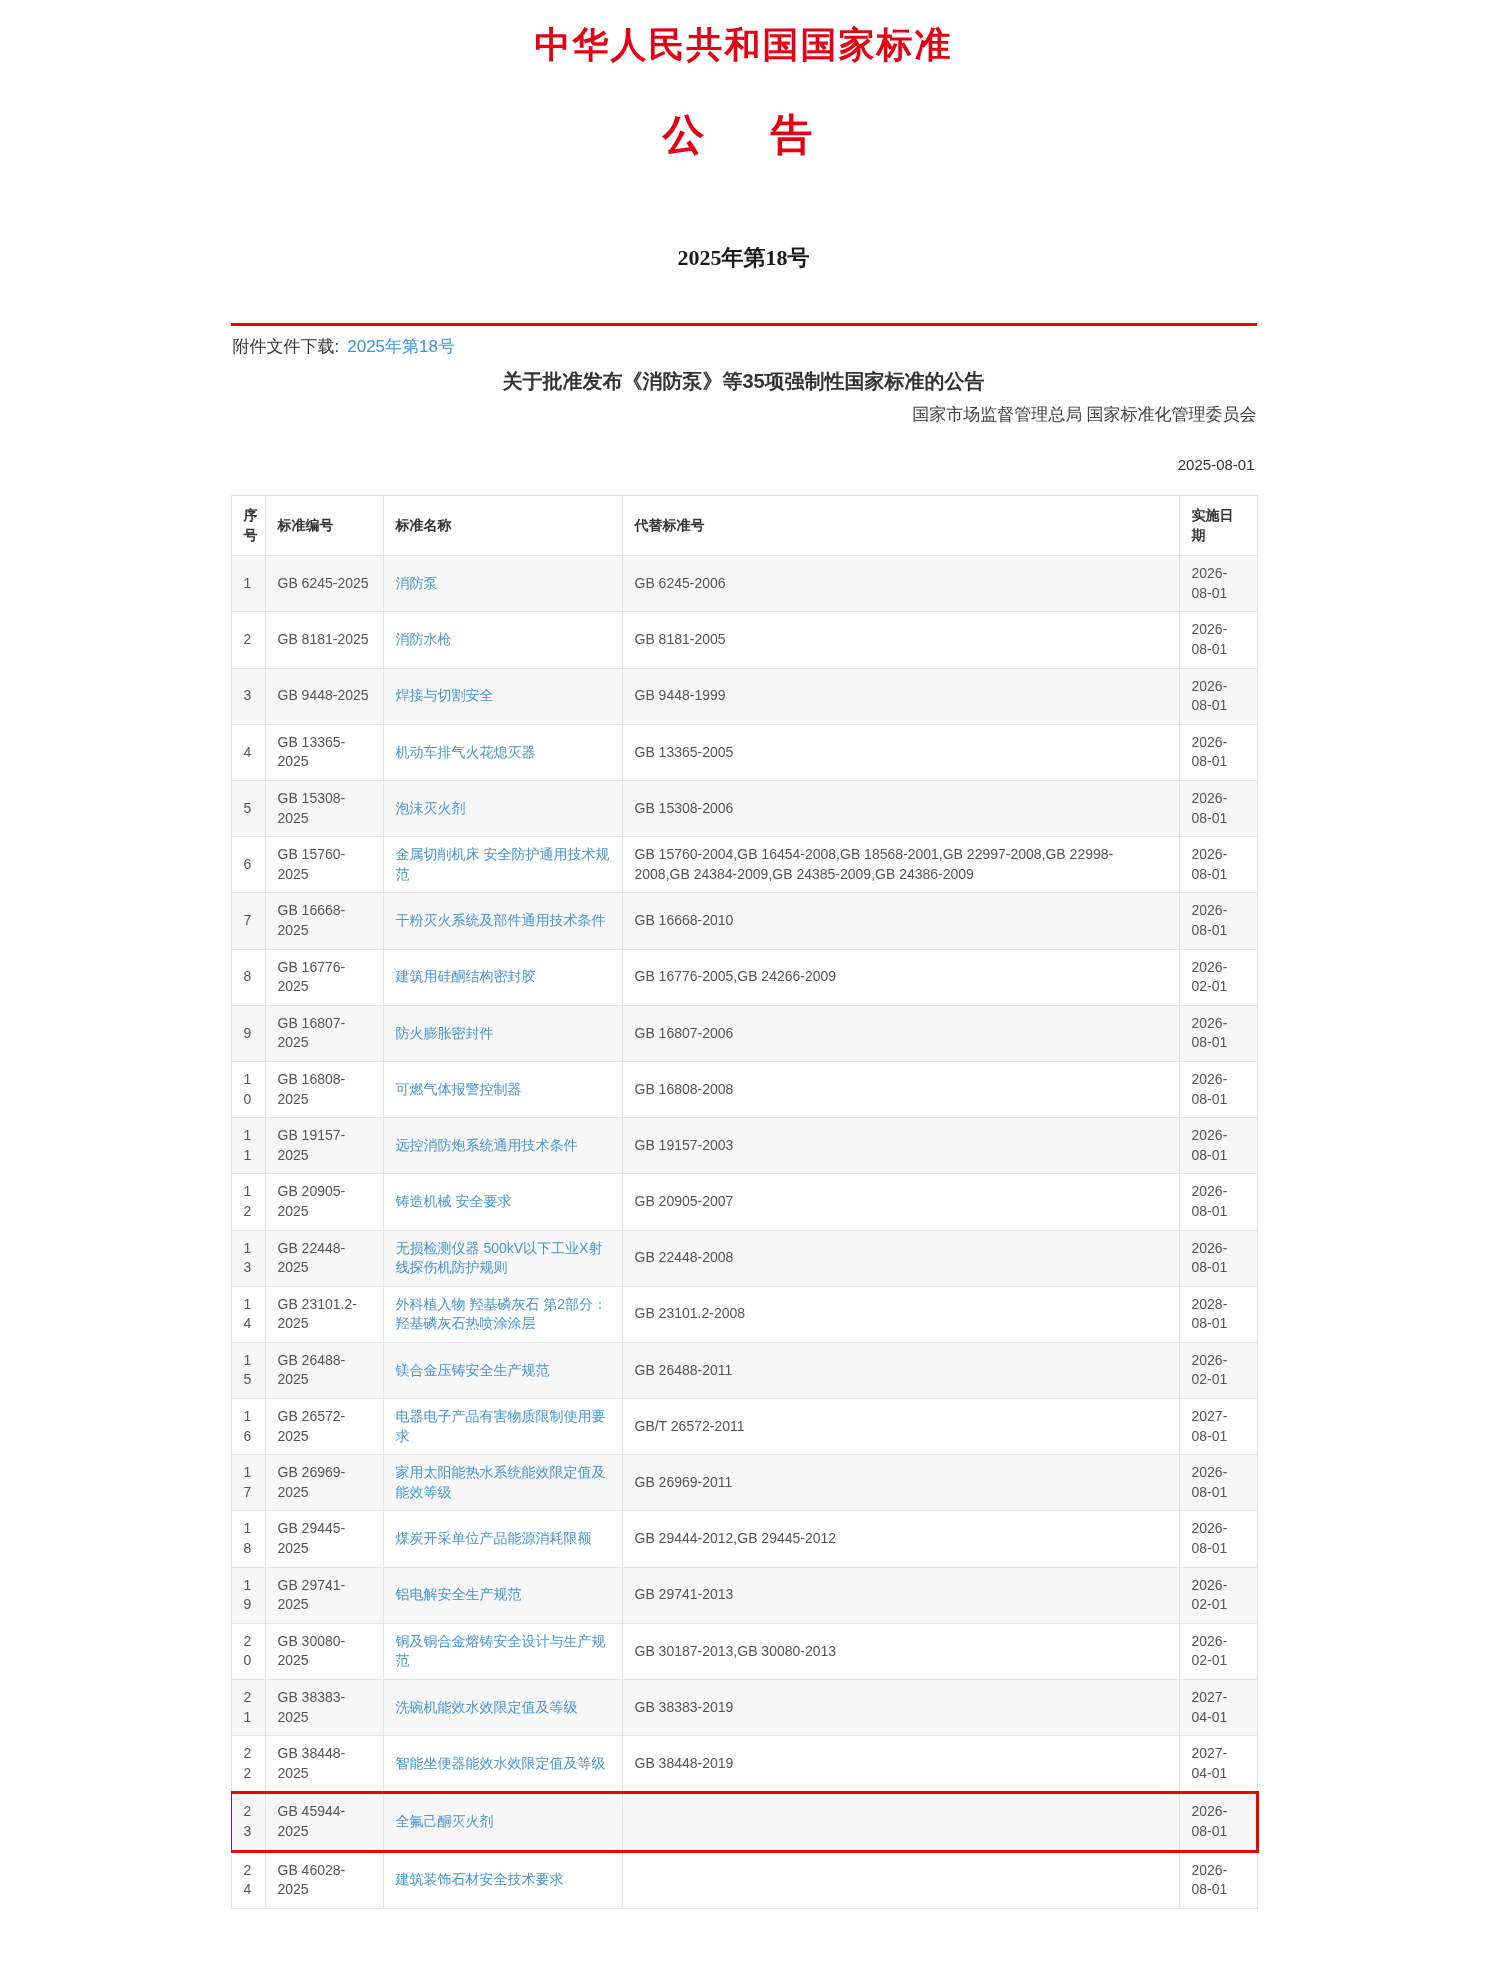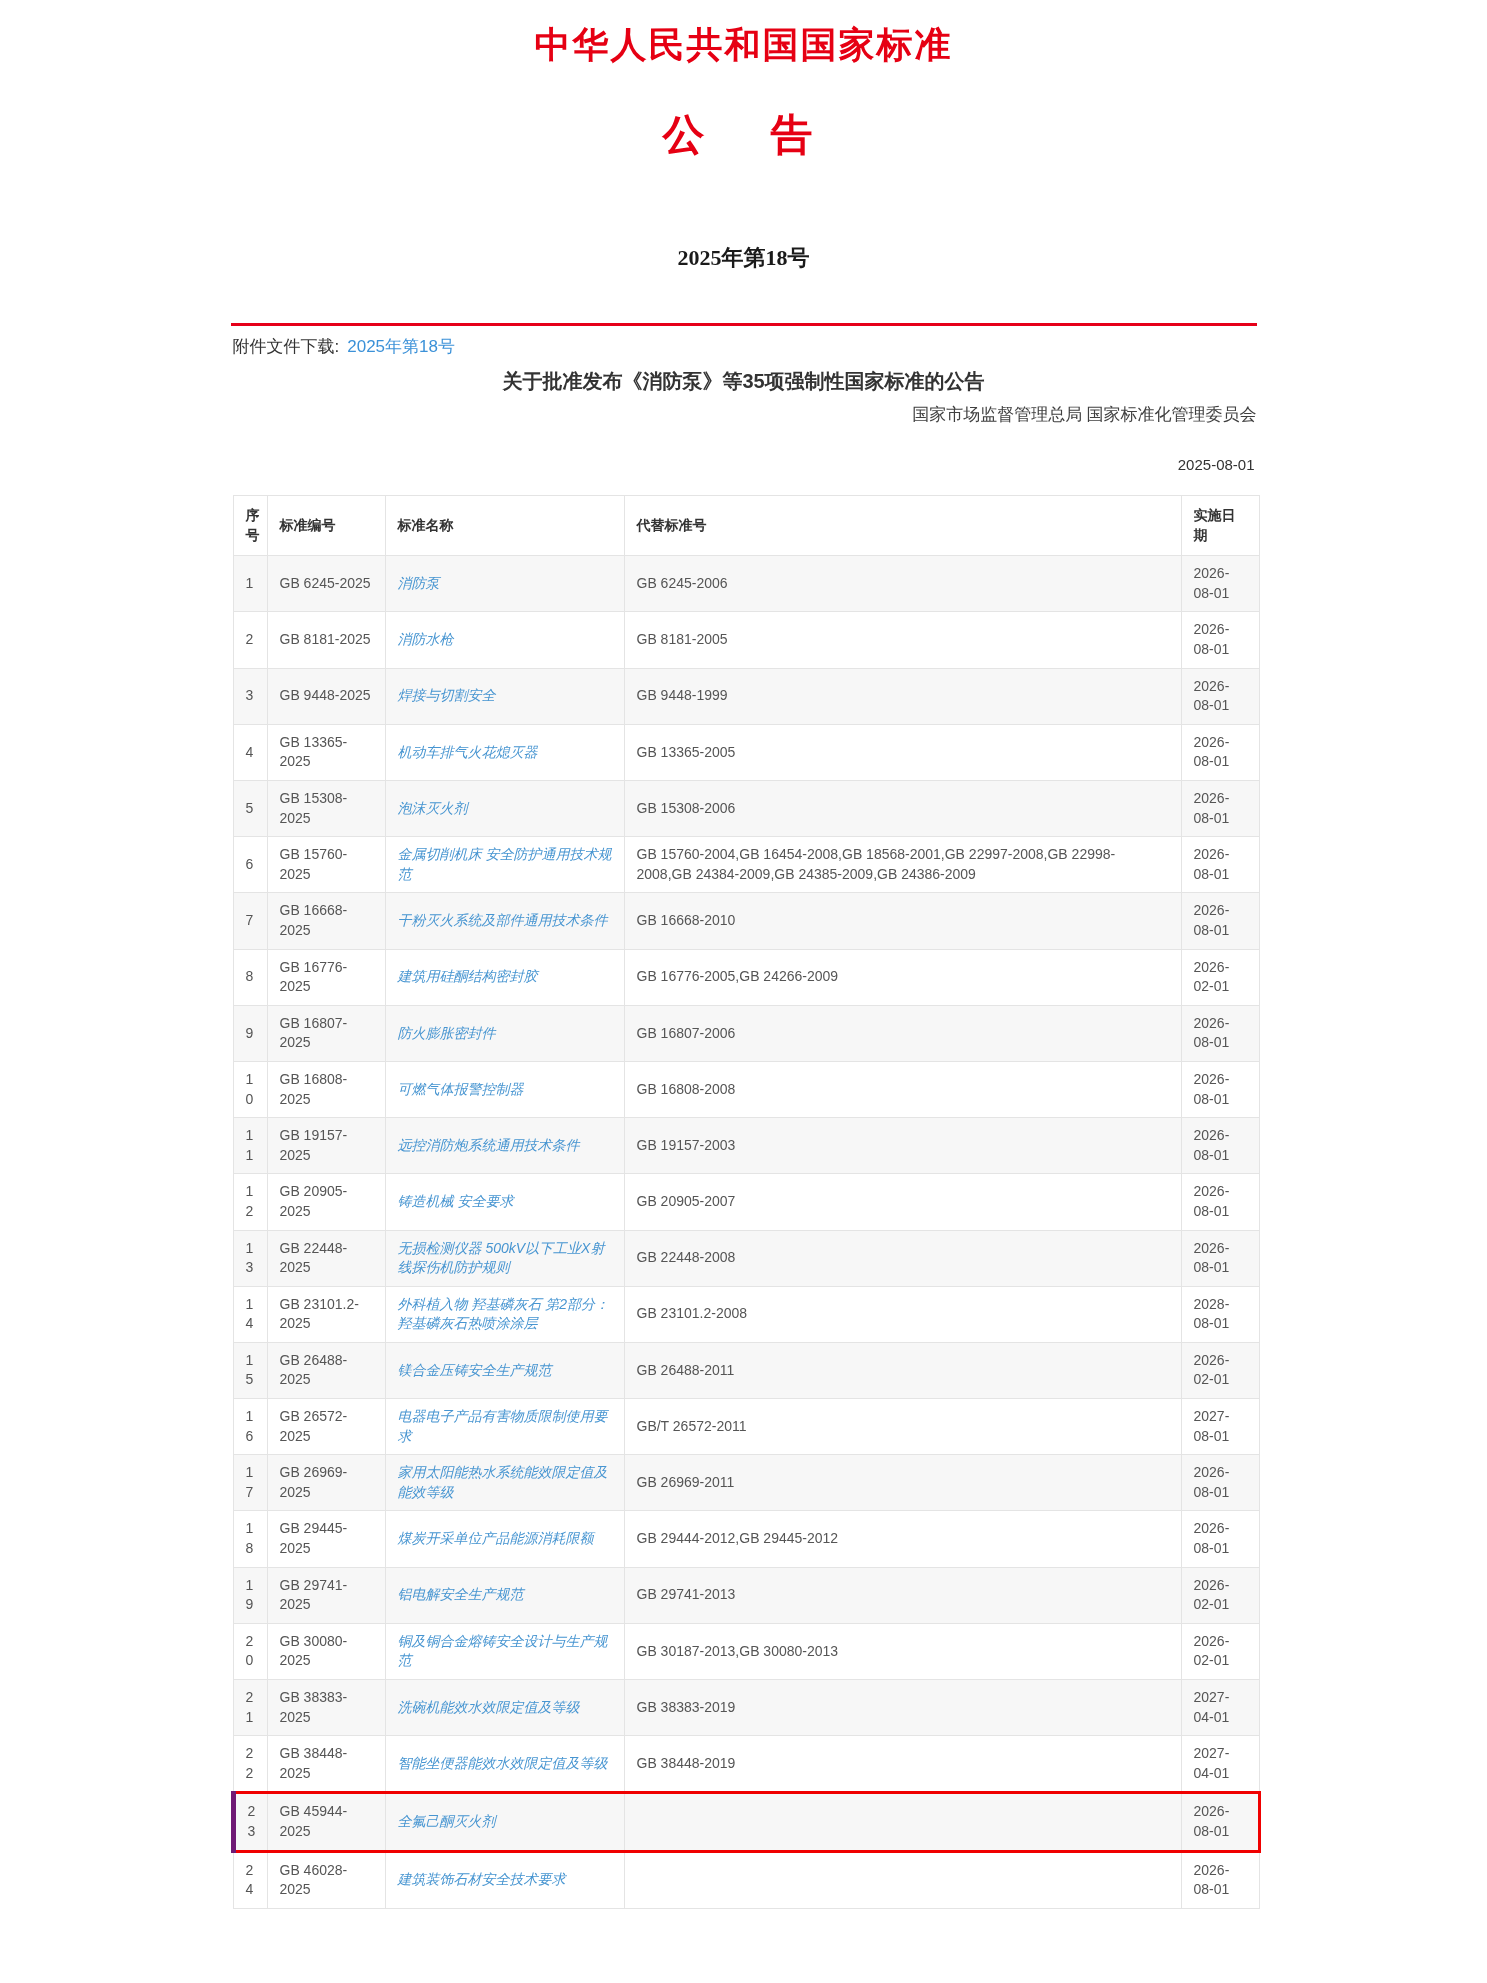--- a/index.html
+++ b/index.html
@@ -61,25 +61,25 @@
   }
   table.standards th, table.standards td {
     border:1px solid #e4e4e4;
     padding:8px 12px; text-align:left; vertical-align:middle;
     line-height:1.4; word-wrap:break-word;
   }
   table.standards th {
     font-weight:bold; color:#333; background:#fff; padding:10px 12px;
   }
   table.standards tbody tr:nth-child(odd) { background:#f7f7f7; }
-  table.standards a.std-link { color:#4795d1; text-decoration:none; cursor:pointer;font-style:italic; }
+  table.standards a.std-link { color:#4795d1; text-decoration:none; cursor:pointer; }
 
   
   table.standards tr.highlight td { border-top:3px solid #f00000; border-bottom:3px solid #f00000; }
-  table.standards tr.highlight td:first-child { border-left:5px solid #701a75; }
+  table.standards tr.highlight td:first-child { border-left:1px solid #701a75; }
   table.standards tr.highlight td:last-child  { border-right:3px solid #f00000; }
 </style>
 </head>
 <body>
 
 <div class="page">
 
   <h1 class="main-title">中华人民共和国国家标准</h1>
 
   <h2 class="sub-title">公　告</h2>

